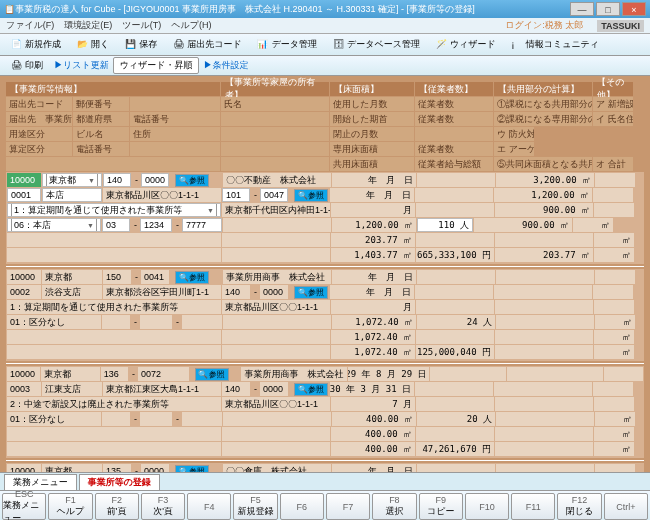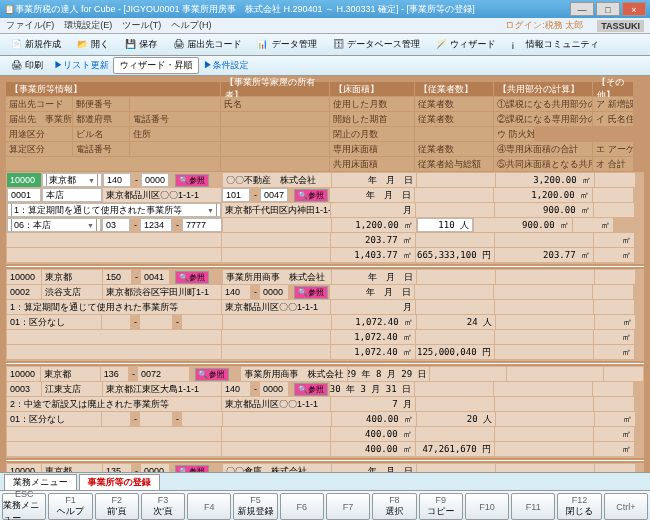--- a/index.html
+++ b/index.html
@@ -21,21 +21,21 @@
 .main{background:#c7976f;padding:6px;height:396px;overflow:auto;position:relative}
 .hdr-row{display:flex;gap:1px;margin-bottom:1px}
 .hdr{background:#b57d52;color:#fff;padding:2px 4px;height:14px;display:flex;align-items:center}
 .section{background:#d8b191;margin-bottom:2px;padding:1px}
 .row{display:flex;gap:1px;margin-bottom:1px}
 .cell{background:#e8d4c0;padding:2px 3px;height:14px;display:flex;align-items:center;white-space:nowrap;overflow:hidden}
 .cell.lbl{background:#d0a880;color:#5a3820}
 .cell.w{background:#fff;border:1px solid #bbb}
 .cell.sel{background:#fff}
 .cell.num{justify-content:flex-end;font-family:monospace}
-.ref-btn{background:#ec4899;border:1px solid #999;padding:0 3px;font-size:8px;margin-left:2px}
+.ref-btn{background:#0ea5e9;border:1px solid #999;padding:0 3px;font-size:8px;margin-left:2px}
 .dd{background:#fff;border:1px solid #999;padding:0 2px;display:flex;align-items:center;width:100%}
 .dd::after{content:"▼";font-size:7px;margin-left:auto;color:#666}
 .hr-line{height:1px;background:#fff;margin:2px 0}
 .tabs-bot{background:#d8ecf4;height:18px;display:flex;align-items:center;padding:0 4px;border-top:1px solid #999}
 .tab{background:#fff;border:1px solid #999;padding:1px 8px;margin-right:2px;border-bottom:none}
 .tab.active{color:#c00;font-weight:bold}
 .fkeys{background:linear-gradient(#f0f8ff,#d8ecf4);height:32px;display:flex;padding:2px;gap:2px;border-top:1px solid #999}
 .fkey{flex:1;background:linear-gradient(#fff,#e0e8ef);border:1px solid #999;border-radius:2px;display:flex;flex-direction:column;align-items:center;justify-content:center;font-size:8px}
 .fkey .fn{color:#666}
 </style>
@@ -145,21 +145,20 @@
     <div class="cell lbl" style="width:78px"></div>
     <div class="cell lbl" style="width:40px">ウ 防火対象物</div>
   </div>
   <div class="row">
     <div class="cell lbl" style="width:66px">算定区分</div>
     <div class="cell lbl" style="width:56px">電話番号</div>
     <div class="cell lbl" style="width:90px"></div>
     <div class="cell lbl" style="width:108px"></div>
     <div class="cell lbl" style="width:84px">専用床面積</div>
     <div class="cell lbl" style="width:78px">従業者数</div>
-    <div class="cell lbl" style="width:98px">④専用床面積の合計</div>
     <div class="cell lbl" style="width:40px">エ アーケード等</div>
   </div>
   <div class="row">
     <div class="cell lbl" style="width:214px"></div>
     <div class="cell lbl" style="width:108px"></div>
     <div class="cell lbl" style="width:84px">共用床面積</div>
     <div class="cell lbl" style="width:78px">従業者給与総額</div>
     <div class="cell lbl" style="width:98px">⑤共同床面積となる共用床面積</div>
     <div class="cell lbl" style="width:40px">オ 合計</div>
   </div>

